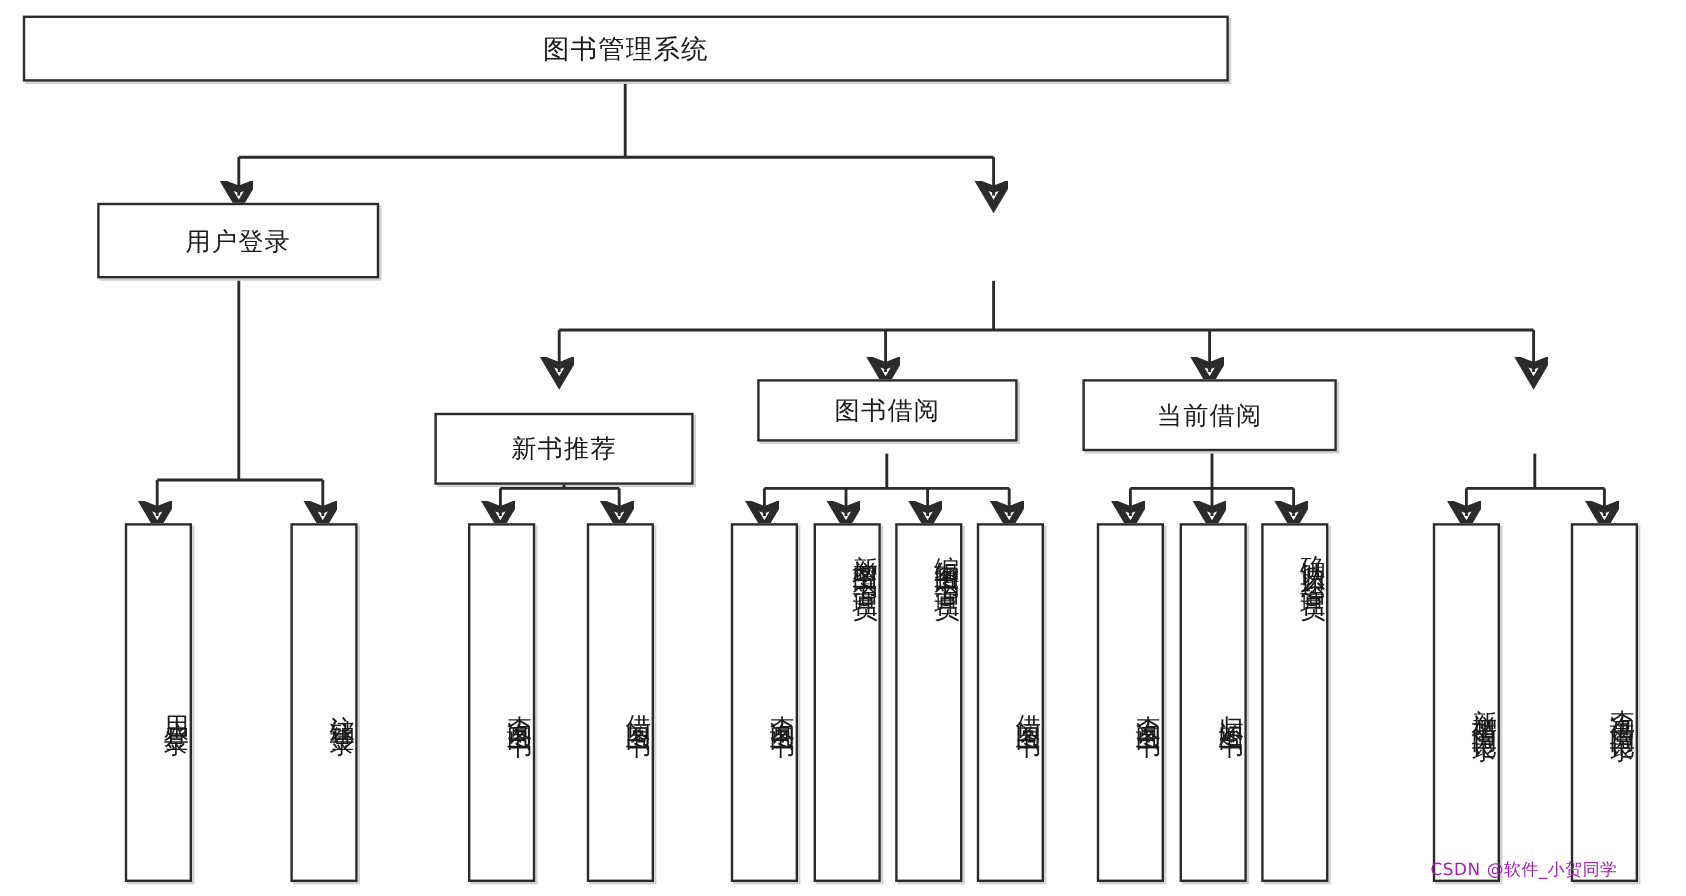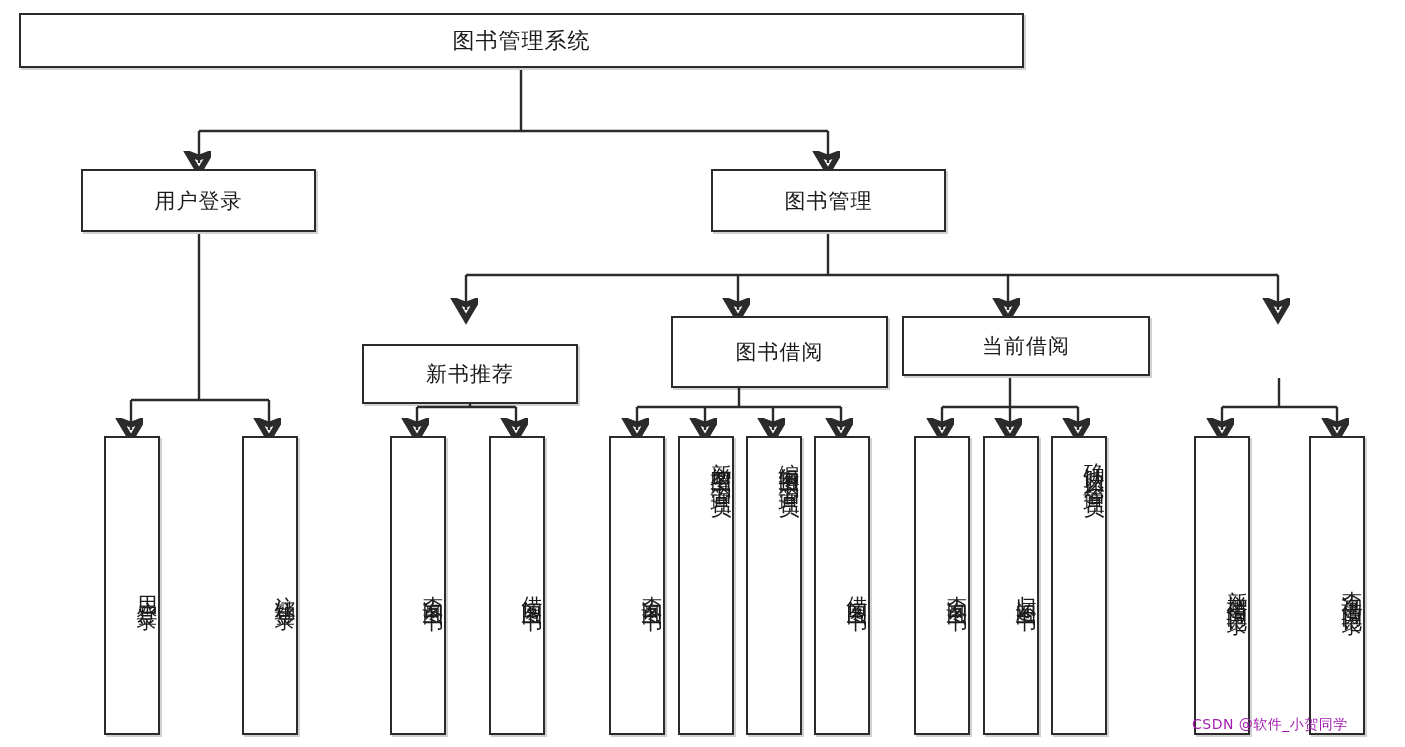--- a/index.html
+++ b/index.html
@@ -71,25 +71,24 @@
 
     <line x1="1279" y1="378" x2="1279" y2="407"></line>
     <line x1="1222" y1="407" x2="1337" y2="407"></line>
     <line x1="1222" y1="407" x2="1222" y2="430" marker-end="url(#ar)"></line>
     <line x1="1337" y1="407" x2="1337" y2="430" marker-end="url(#ar)"></line>
   </svg>
 
   <div class="node h root" style="left:19px;top:13px;width:1005px;height:55px;">图书管理系统</div>
 
   <div class="node h" style="left:81px;top:169px;width:235px;height:63px;">用户登录</div>
-  <div class="node h" style="left:711px;top:169px;width:235px;height:63px;">图书管理</div>
 
   <div class="node h" style="left:362px;top:316px;width:216px;height:60px;margin-top:28px;">新书推荐</div>
-  <div class="node h" style="left:631px;top:316px;width:217px;height:72px;margin-left:40px;">图书借阅</div>
-  <div class="node h" style="left:902px;top:316px;width:248px;height:60px;">当前借阅</div>
+  <div class="node h" style="left:631px;top:316px;width:217px;height:52px;">图书借阅</div>
+  <div class="node h" style="left:902px;top:316px;width:212px;height:60px;">当前借阅</div>
 
   <div class="node v" style="left:104px;top:436px;width:56px;height:299px;">用户登录</div>
   <div class="node v" style="left:242px;top:436px;width:56px;height:299px;">注销登录</div>
 
   <div class="node v" style="left:390px;top:436px;width:56px;height:299px;">查询图书</div>
   <div class="node v" style="left:489px;top:436px;width:56px;height:299px;">借阅图书</div>
 
   <div class="node v" style="left:609px;top:436px;width:56px;height:299px;">查询图书</div>
   <div class="node v tall" style="left:678px;top:436px;width:56px;height:299px;">新增图书（管理员）</div>
   <div class="node v tall" style="left:746px;top:436px;width:56px;height:299px;">编辑图书（管理员）</div>

